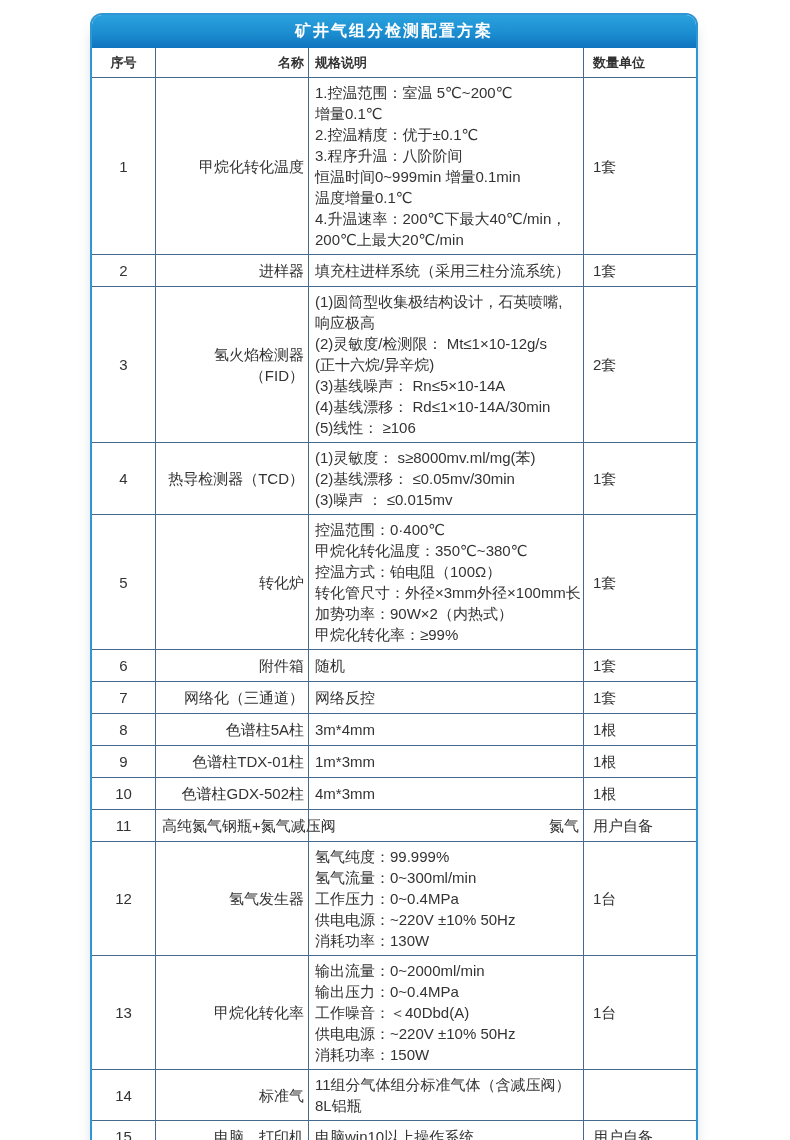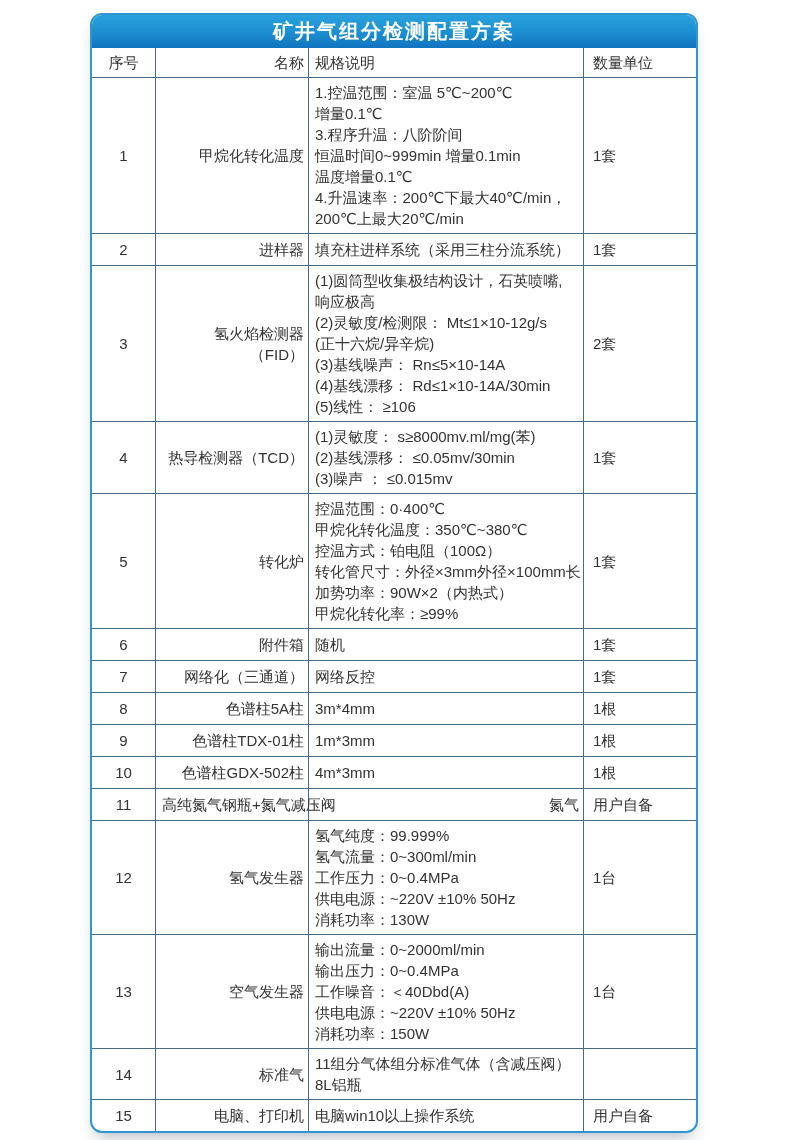--- a/index.html
+++ b/index.html
@@ -29,21 +29,21 @@
   }
   .title-bar {
     height: 33px;
     background: linear-gradient(180deg, #2ba1dd 0%, #1b8ed0 55%, #1173bf 100%);
     display: flex;
     align-items: center;
     justify-content: center;
   }
   .title-bar span {
     color: #ffffff;
-    font-size: 20px;
+    font-size: 16px;
     font-weight: bold;
     letter-spacing: 2px;
   }
   .grid {
     display: grid;
     grid-template-columns: 64px 153px 275px auto;
   }
   .row {
     border-bottom: 1px solid #466a8c;
   }
@@ -74,23 +74,23 @@
     text-align: right;
   }
   .c-spec {
     padding-left: 6px;
     padding-right: 6px;
   }
   .c-qty {
     padding-left: 9px;
   }
   .header-row .cell {
-    font-size: 15px;
+    font-size: 13px;
     min-height: 29px;
-    font-weight: 400;
+    font-weight: 700;
   }
   .spec-line {
     white-space: nowrap;
   }
 </style>
 </head>
 <body>
 
 <div class="page">
   <div class="spec-table">
@@ -106,20 +106,21 @@
       <div class="cell c-qty">数量单位</div>
     </div>
 
     <div id="rows">
         <div class="grid row">
           <div class="cell c-no">1</div>
           <div class="cell c-name">甲烷化转化温度</div>
           <div class="cell c-spec">
             <div class="spec-line">1.控温范围：室温 5℃~200℃</div>
             <div class="spec-line">增量0.1℃</div>
+            <div class="spec-line">2.控温精度：优于±0.1℃</div>
             <div class="spec-line">3.程序升温：八阶阶间</div>
             <div class="spec-line">恒温时间0~999min 增量0.1min</div>
             <div class="spec-line">温度增量0.1℃</div>
             <div class="spec-line">4.升温速率：200℃下最大40℃/min，</div>
             <div class="spec-line">200℃上最大20℃/min</div>
           </div>
           <div class="cell c-qty">1套</div>
         </div>
         <div class="grid row">
           <div class="cell c-no">2</div>
@@ -221,21 +222,21 @@
             <div class="spec-line">氢气纯度：99.999%</div>
             <div class="spec-line">氢气流量：0~300ml/min</div>
             <div class="spec-line">工作压力：0~0.4MPa</div>
             <div class="spec-line">供电电源：~220V ±10% 50Hz</div>
             <div class="spec-line">消耗功率：130W</div>
           </div>
           <div class="cell c-qty">1台</div>
         </div>
         <div class="grid row">
           <div class="cell c-no">13</div>
-          <div class="cell c-name">空气发生器</div>
+          <div class="cell c-name">甲烷化转化率</div>
           <div class="cell c-spec">
             <div class="spec-line">输出流量：0~2000ml/min</div>
             <div class="spec-line">输出压力：0~0.4MPa</div>
             <div class="spec-line">工作噪音：＜40Dbd(A)</div>
             <div class="spec-line">供电电源：~220V ±10% 50Hz</div>
             <div class="spec-line">消耗功率：150W</div>
           </div>
           <div class="cell c-qty">1台</div>
         </div>
         <div class="grid row">

